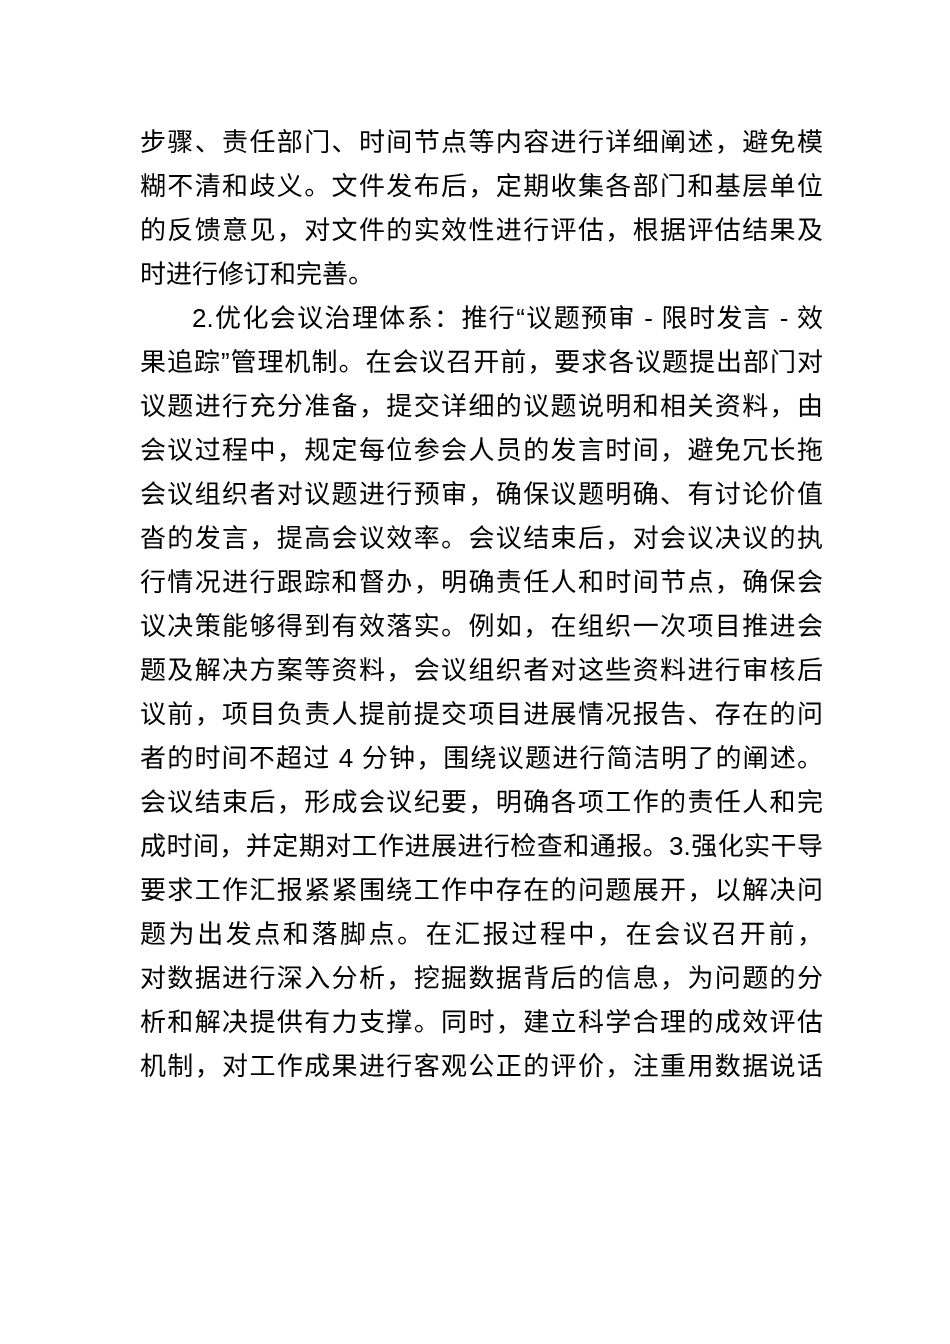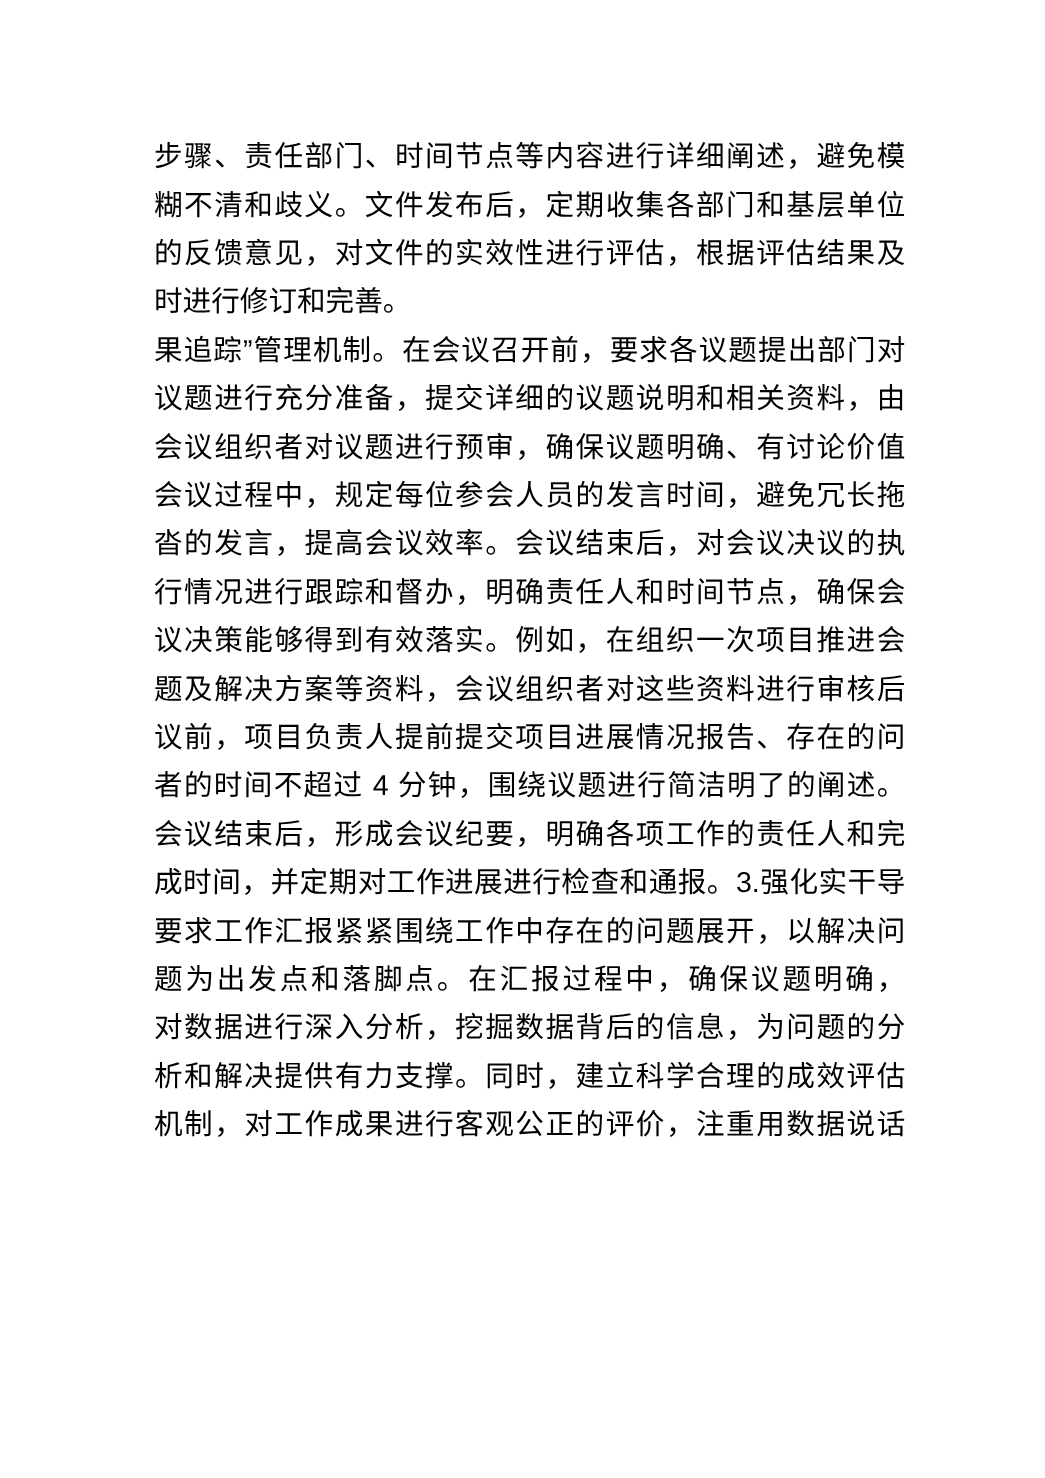--- a/index.html
+++ b/index.html
@@ -46,31 +46,32 @@
 </style>
 </head>
 <body>
 
 <div class="page">
   <div class="text-block" id="text-block" style="color: rgb(0, 0, 0);">
       <div class="text-line fill">步骤、责任部门、时间节点等内容进行详细阐述，避免模</div>
       <div class="text-line fill">糊不清和歧义。文件发布后，定期收集各部门和基层单位</div>
       <div class="text-line fill">的反馈意见，对文件的实效性进行评估，根据评估结果及</div>
       <div class="text-line fill para-end">时进行修订和完善。</div>
+      <div class="text-line fill first-indent">2.优化会议治理体系：推行“议题预审 - 限时发言 - 效</div>
       <div class="text-line fill">果追踪”管理机制。在会议召开前，要求各议题提出部门对</div>
       <div class="text-line fill">议题进行充分准备，提交详细的议题说明和相关资料，由</div>
+      <div class="text-line fill">会议过程中，规定每位参会人员的发言时间，避免冗长拖</div>
       <div class="text-line fill">会议组织者对议题进行预审，确保议题明确、有讨论价值</div>
-      <div class="text-line fill">会议过程中，规定每位参会人员的发言时间，避免冗长拖</div>
       <div class="text-line fill">沓的发言，提高会议效率。会议结束后，对会议决议的执</div>
       <div class="text-line fill">行情况进行跟踪和督办，明确责任人和时间节点，确保会</div>
       <div class="text-line fill">议决策能够得到有效落实。例如，在组织一次项目推进会</div>
       <div class="text-line fill">题及解决方案等资料，会议组织者对这些资料进行审核后</div>
       <div class="text-line fill">议前，项目负责人提前提交项目进展情况报告、存在的问</div>
       <div class="text-line fill">者的时间不超过 4 分钟，围绕议题进行简洁明了的阐述。</div>
       <div class="text-line fill">会议结束后，形成会议纪要，明确各项工作的责任人和完</div>
       <div class="text-line fill">成时间，并定期对工作进展进行检查和通报。3.强化实干导</div>
       <div class="text-line fill">要求工作汇报紧紧围绕工作中存在的问题展开，以解决问</div>
-      <div class="text-line fill">题为出发点和落脚点。在汇报过程中，确保议题明确，</div>
+      <div class="text-line fill">题为出发点和落脚点。在汇报过程中，在会议召开前，</div>
       <div class="text-line fill">对数据进行深入分析，挖掘数据背后的信息，为问题的分</div>
       <div class="text-line fill">析和解决提供有力支撑。同时，建立科学合理的成效评估</div>
       <div class="text-line fill">机制，对工作成果进行客观公正的评价，注重用数据说话</div>
     </div>
 </div>
 
 </body></html>

